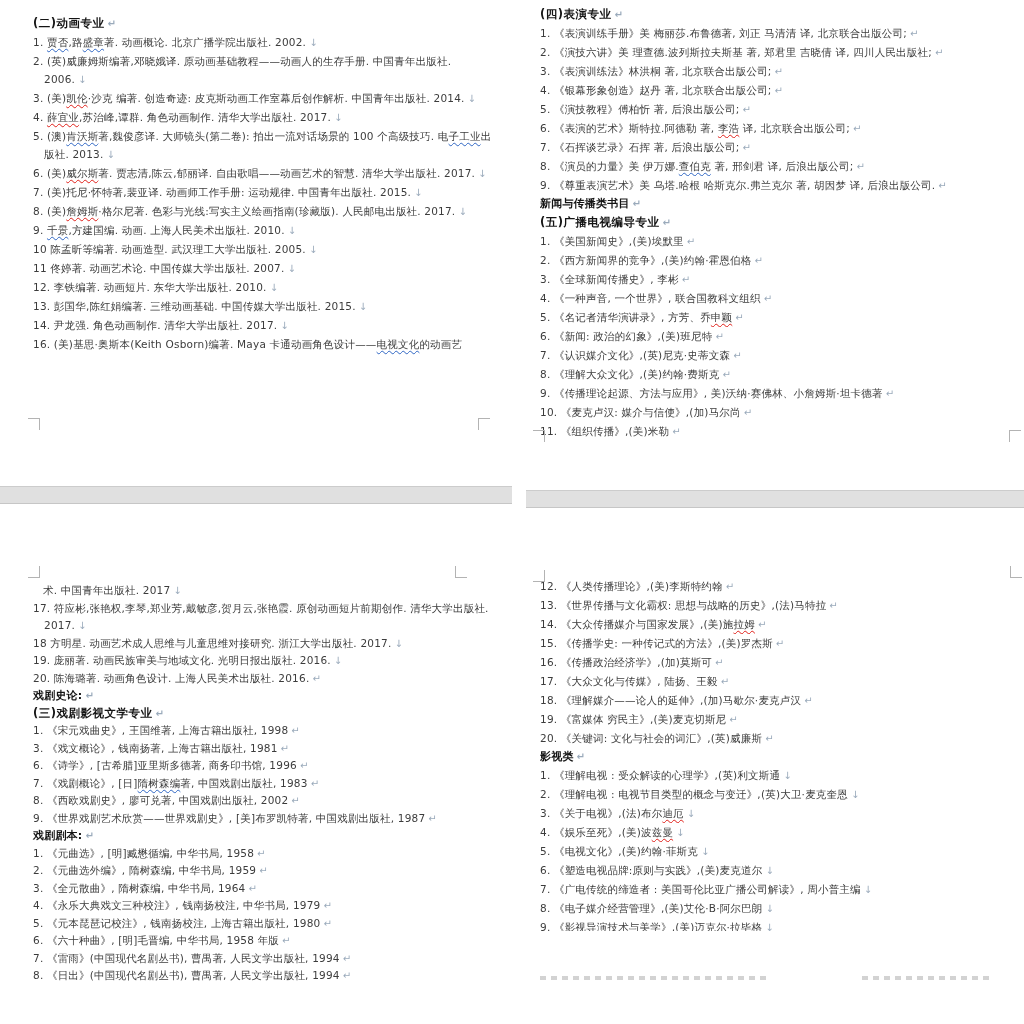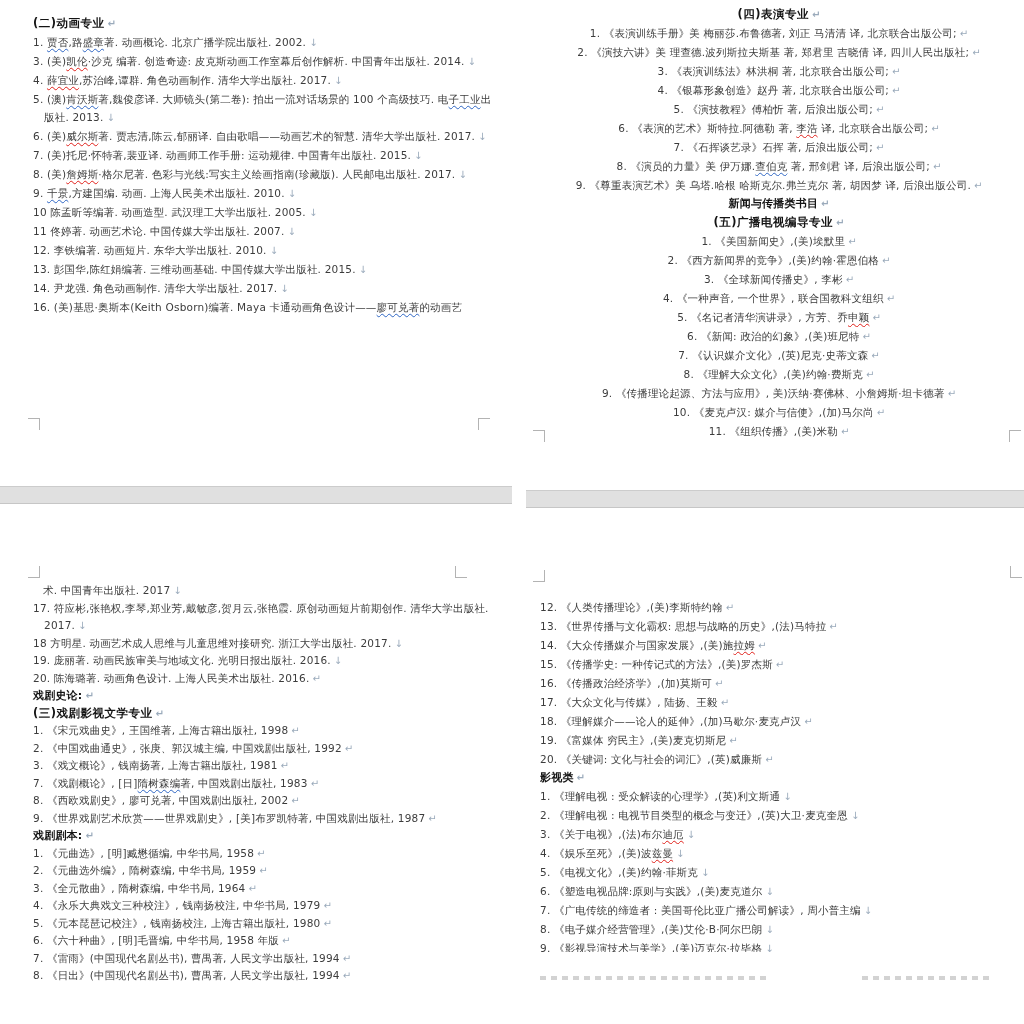--- a/index.html
+++ b/index.html
@@ -5,22 +5,22 @@
   html,body{margin:0;padding:0;}
   body{
     width:1024px;height:1024px;overflow:hidden;position:relative;
     background:#ffffff;
     font-family:"DejaVu Sans",sans-serif;
     -webkit-font-smoothing:antialiased;
   }
   .page{position:absolute;background:#fff;box-sizing:border-box;}
   #page-tl{left:0;top:8px;width:512px;height:486px;padding:6px 16px 0 33px;}
   #page-bl{left:0;top:504px;width:512px;height:640px;padding:78px 16px 0 33px;overflow:hidden;}
-  #page-tr{left:526px;top:0;width:498px;height:490px;padding:5px 6px 0 14px;overflow:hidden;text-align:center;}
-  #page-br{left:526px;top:508px;width:498px;height:444px;padding:90px 6px 0 14px;overflow:hidden;}
+  #page-tr{left:526px;top:0;width:498px;height:490px;padding:5px 6px 0 14px;overflow:hidden;}
+  #page-br{left:526px;top:487px;width:498px;height:444px;padding:90px 6px 0 14px;overflow:hidden;}
   .band{position:absolute;background:#e0e0e0;border-top:1px solid #cccccc;border-bottom:1px solid #c6c6c6;box-sizing:border-box;}
   #band-left{left:0;top:486px;width:512px;height:18px;}
   #band-right{left:526px;top:490px;width:498px;height:18px;}
   .blk{color:#3c3c3c;font-size:10.5px;letter-spacing:0.2px;}
   #page-tl .blk{line-height:18px;}
   #page-tr .blk{line-height:18px;white-space:nowrap;overflow:hidden;}
   #page-bl .blk{line-height:17.5px;}
   #page-br .blk{line-height:18px;white-space:nowrap;overflow:hidden;}
   .blk.h{font-weight:bold;color:#141414;font-size:11.5px;letter-spacing:0.5px;}
   .blk.sh{font-weight:bold;color:#141414;font-size:11px;}
@@ -37,33 +37,34 @@
   .crop.br{border-top:1px solid #b3b3b3;border-left:1px solid #b3b3b3;}
   .cutoff{position:absolute;height:4px;opacity:.38;
     background:repeating-linear-gradient(90deg,#8a8a8a 0 6px,transparent 6px 11px);}
 </style>
 </head>
 <body>
 
 <div class="page" id="page-tl">
     <div class="blk h">(二)动画专业<span class="pm">↵</span></div>
     <div class="blk i">1. <span class="sq blue">贾否</span>,路<span class="sq blue">盛章</span>著. 动画概论. 北京广播学院出版社. 2002.<span class="pm">↓</span></div>
+    <div class="blk i">2. (英)威廉姆斯编著,邓晓娥译. 原动画基础教程——动画人的生存手册.  中国青年出版社. 2006.<span class="pm">↓</span></div>
     <div class="blk i">3. (美)<span class="sq red">凯伦</span>·沙克 编著.  创造奇迹: 皮克斯动画工作室幕后创作解析.  中国青年出版社. 2014.<span class="pm">↓</span></div>
     <div class="blk i">4. <span class="sq red">薛宜业</span>,苏治峰,谭群. 角色动画制作.  清华大学出版社. 2017.<span class="pm">↓</span></div>
     <div class="blk i">5. (澳)<span class="sq blue">肯沃斯</span>著,魏俊彦译.  大师镜头(第二卷): 拍出一流对话场景的 100 个高级技巧.  电<span class="sq blue">子工业</span>出版社. 2013.<span class="pm">↓</span></div>
     <div class="blk i">6. (美)<span class="sq red">威尔斯</span>著. 贾志清,陈云,郁丽译.  自由歌唱——动画艺术的智慧. 清华大学出版社. 2017.<span class="pm">↓</span></div>
     <div class="blk i">7. (美)托尼·怀特著,裴亚译. 动画师工作手册: 运动规律. 中国青年出版社. 2015.<span class="pm">↓</span></div>
     <div class="blk i">8. (美)<span class="sq red">詹姆斯</span>·格尔尼著. 色彩与光线:写实主义绘画指南(珍藏版).  人民邮电出版社. 2017.<span class="pm">↓</span></div>
     <div class="blk i">9. <span class="sq blue">千景</span>,方建国编. 动画. 上海人民美术出版社. 2010.<span class="pm">↓</span></div>
     <div class="blk i">10 陈孟昕等编著. 动画造型. 武汉理工大学出版社. 2005.<span class="pm">↓</span></div>
     <div class="blk i">11 佟婷著. 动画艺术论. 中国传媒大学出版社. 2007.<span class="pm">↓</span></div>
     <div class="blk i">12. 李铁编著. 动画短片. 东华大学出版社. 2010.<span class="pm">↓</span></div>
     <div class="blk i">13. 彭国华,陈红娟编著. 三维动画基础. 中国传媒大学出版社. 2015.<span class="pm">↓</span></div>
     <div class="blk i">14. 尹龙强. 角色动画制作. 清华大学出版社. 2017.<span class="pm">↓</span></div>
-    <div class="blk i">16. (美)基思·奥斯本(Keith Osborn)编著. Maya 卡通动画角色设计——<span class="sq blue">廖可兑著</span>的动画艺</div>
+    <div class="blk i">16. (美)基思·奥斯本(Keith Osborn)编著. Maya 卡通动画角色设计——<span class="sq blue">电视文化</span>的动画艺</div>
   </div>
 <div class="page" id="page-tr">
     <div class="blk h">(四)表演专业<span class="pm">↵</span></div>
     <div class="blk i">1. 《表演训练手册》美  梅丽莎.布鲁德著, 刘正  马清清  译, 北京联合出版公司;<span class="pm">↵</span></div>
     <div class="blk i">2. 《演技六讲》美  理查德.波列斯拉夫斯基  著, 郑君里  吉晓倩  译, 四川人民出版社;<span class="pm">↵</span></div>
     <div class="blk i">3. 《表演训练法》林洪桐  著, 北京联合出版公司;<span class="pm">↵</span></div>
     <div class="blk i">4. 《银幕形象创造》赵丹  著, 北京联合出版公司;<span class="pm">↵</span></div>
     <div class="blk i">5. 《演技教程》傅柏忻  著, 后浪出版公司;<span class="pm">↵</span></div>
     <div class="blk i">6. 《表演的艺术》斯特拉.阿德勒  著, <span class="sq red">李浩</span>  译, 北京联合出版公司;<span class="pm">↵</span></div>
     <div class="blk i">7. 《石挥谈艺录》石挥  著, 后浪出版公司;<span class="pm">↵</span></div>
@@ -85,22 +86,22 @@
   </div>
 <div class="page" id="page-bl">
     <div class="blk c">术. 中国青年出版社. 2017<span class="pm">↓</span></div>
     <div class="blk i">17. 符应彬,张艳权,李琴,郑业芳,戴敏彦,贺月云,张艳霞. 原创动画短片前期创作. 清华大学出版社. 2017.<span class="pm">↓</span></div>
     <div class="blk i">18 方明星. 动画艺术成人思维与儿童思维对接研究. 浙江大学出版社. 2017.<span class="pm">↓</span></div>
     <div class="blk i">19. 庞丽著. 动画民族审美与地域文化. 光明日报出版社. 2016.<span class="pm">↓</span></div>
     <div class="blk i">20. 陈海璐著. 动画角色设计. 上海人民美术出版社. 2016.<span class="pm">↵</span></div>
     <div class="blk sh">戏剧史论:<span class="pm">↵</span></div>
     <div class="blk h">(三)戏剧影视文学专业<span class="pm">↵</span></div>
     <div class="blk i">1. 《宋元戏曲史》, 王国维著, 上海古籍出版社, 1998<span class="pm">↵</span></div>
-    <div class="blk i">2. 《中国戏曲通史》, 张庚、郭汉城主编, 中国戏剧出版社, 1992<span class="pm">↵</span></div>
     <div class="blk i">3. 《戏文概论》, 钱南扬著, 上海古籍出版社, 1981<span class="pm">↵</span></div>
+    <div class="blk i">6. 《诗学》, [古希腊]亚里斯多德著, 商务印书馆, 1996<span class="pm">↵</span></div>
     <div class="blk i">7. 《戏剧概论》, [日]<span class="sq blue">隋树森编</span>著, 中国戏剧出版社, 1983<span class="pm">↵</span></div>
     <div class="blk i">8. 《西欧戏剧史》, 廖可兑著, 中国戏剧出版社, 2002<span class="pm">↵</span></div>
     <div class="blk i">9. 《世界戏剧艺术欣赏——世界戏剧史》, [美]布罗凯特著, 中国戏剧出版社, 1987<span class="pm">↵</span></div>
     <div class="blk sh">戏剧剧本:<span class="pm">↵</span></div>
     <div class="blk i">1. 《元曲选》, [明]臧懋循编, 中华书局, 1958<span class="pm">↵</span></div>
     <div class="blk i">2. 《元曲选外编》, 隋树森编, 中华书局, 1959<span class="pm">↵</span></div>
     <div class="blk i">3. 《全元散曲》, 隋树森编, 中华书局, 1964<span class="pm">↵</span></div>
     <div class="blk i">4. 《永乐大典戏文三种校注》, 钱南扬校注, 中华书局, 1979<span class="pm">↵</span></div>
     <div class="blk i">5. 《元本琵琶记校注》, 钱南扬校注, 上海古籍出版社, 1980<span class="pm">↵</span></div>
     <div class="blk i">6. 《六十种曲》, [明]毛晋编, 中华书局, 1958 年版<span class="pm">↵</span></div>

